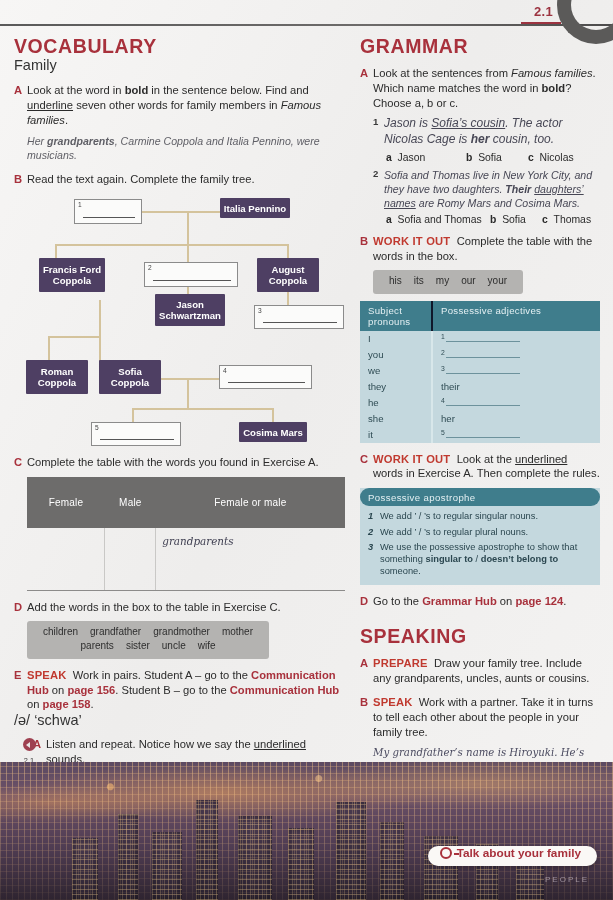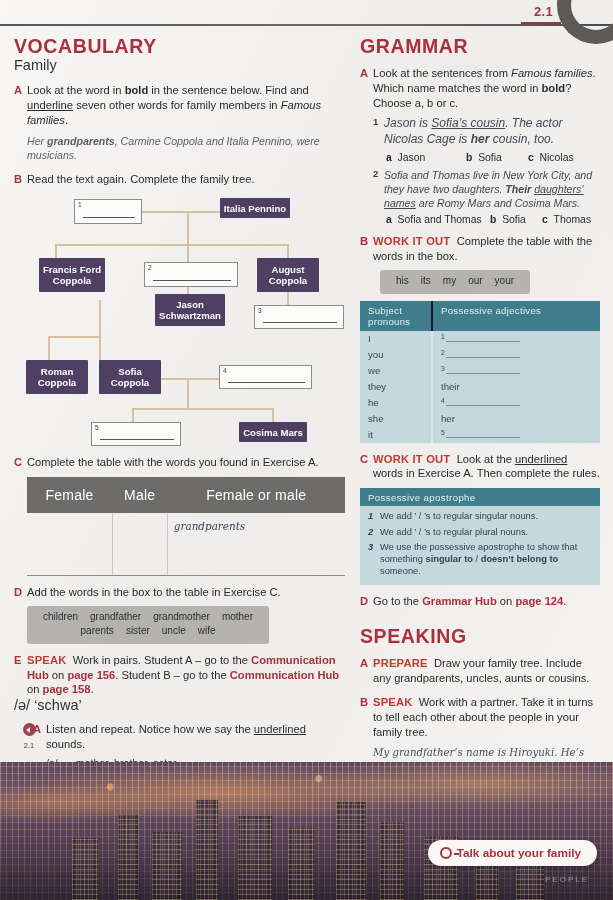--- a/index.html
+++ b/index.html
@@ -55,22 +55,22 @@
           display:flex; align-items:center; justify-content:center;
           line-height:1.17; border-radius:1px; padding:2px; }
   .blank { position:absolute; background:#fbfbfa; border:1px solid #8b8b8b; }
   .blank .n { position:absolute; left:3px; top:1px; font-size:6.6px; color:#444; }
   .blank .ln { position:absolute; left:8px; right:6px; bottom:5px; height:1px;
                background:#555; }
   .conn { position:absolute; background:#d4c39c; }
 
   
   .gtable { width:318px; margin:7px 0 0 13px; border-collapse:collapse; }
-  .gtable th { background:#6d6c6b; color:#fff; font-size:14px; font-weight:normal;
-     padding:10px 0; text-align:center; letter-spacing:.2px; }
+  .gtable th { background:#6d6c6b; color:#fff; font-size:10px; font-weight:normal;
+     padding:20px 0; text-align:center; letter-spacing:.2px; }
   .gtable td { height:62px; vertical-align:top; border-right:1px solid #c9c8c6;
      border-bottom:1px solid #8c8b8a; padding:3px 6px; }
   .gtable td:last-child { border-right:none; }
   .hand { font-family:"DejaVu Serif", serif; font-style:italic; font-size:10.4px;
      color:#3e3e50; }
 
   
   .wordbox { background:#b4b3b1; color:#2e2e2e; font-size:10px;
      padding:4px 10px 5px; margin:6px 0 0 13px; border-radius:3px;
      display:inline-block; text-align:center; line-height:1.45; }
@@ -97,21 +97,21 @@
   .ttable td { font-size:9.6px; color:#2f4c54; padding:2px 8px; height:16px;
      vertical-align:middle; }
   .ttable td.c1 { border-right:2px solid #d8e7ea; }
   .fillno { font-size:6.8px; vertical-align:top; color:#2f4c54; }
   .fillline { display:inline-block; width:74px; border-bottom:1px solid #6d929c;
      height:9px; margin-left:1px; }
 
   
   .rulebox { width:240px; margin-top:7px; background:#c4d8de; padding-bottom:7px; }
   .rulebox .hd { background:#3f7d8c; color:#e4f0f3; font-size:9.6px;
-     padding:3.5px 8px; letter-spacing:.4px; }
+     padding:3.5px 8px; letter-spacing:.4px;border-radius:9px; }
   .rulebox ol { list-style:none; margin:5px 8px 0 8px; }
   .rulebox li { display:flex; font-size:9.3px; color:#2b4750; line-height:1.28;
      margin-top:3.5px; }
   .rulebox li .num { font-weight:bold; font-style:italic; width:12px;
      flex:0 0 12px; }
 
   
   .photo { position:absolute; left:0; bottom:0; width:613px; height:138px;
      overflow:hidden; }
   .photo .sky { position:absolute; inset:0;
@@ -135,21 +135,21 @@
   }
   .tower { position:absolute; bottom:0; background:linear-gradient(180deg,#4a3a50,#2b2331);
      box-shadow:inset 0 0 10px rgba(0,0,0,.4); }
   .tower::after { content:""; position:absolute; inset:0; opacity:.6;
      background-image:repeating-linear-gradient(0deg, rgba(255,215,150,.5) 0 1px, transparent 1px 5px),
        repeating-linear-gradient(90deg, rgba(255,215,150,.35) 0 1px, transparent 1px 4px); }
   .photo .people { position:absolute; right:24px; bottom:16px; color:rgba(225,215,225,.55);
      font-size:8px; letter-spacing:2px; }
 
   .talkbtn { position:absolute; right:16px; bottom:34px; background:#faf8f6;
-     border-radius:18px; padding:6px 16px 6px 12px; display:flex; align-items:center;
+     border-radius:18px; padding:0 16px 6px 12px; display:flex; align-items:center;
      gap:5px; box-shadow:0 1px 4px rgba(0,0,0,.25); }
   .talkbtn .ring { width:12px; height:12px; border:2px solid #a8313c;
      border-radius:50%; flex:0 0 12px; position:relative; }
   .talkbtn .ring::after{ content:""; position:absolute; left:12px; top:4px;
      width:5px; height:2px; background:#a8313c; }
   .talkbtn .lbl { font-size:11.8px; font-weight:bold; color:#a8313c; white-space:nowrap; }
 </style>
 </head>
 <body>
 
@@ -336,21 +336,21 @@
       <span style="width:104px;"><b class="bold">a</b>&nbsp;&nbsp;<span>Sofia and Thomas</span></span>
       <span style="width:52px;"><b class="bold">b</b>&nbsp;&nbsp;<span>Sofia</span></span>
       <span><b class="bold">c</b>&nbsp;&nbsp;<span>Thomas</span></span>
     </div>
 
     
     <div class="ex">
       <div class="ltr">B</div>
       <div class="body"><span class="tagred">WORK IT OUT</span>&nbsp;&nbsp;<span>Complete the table with the words in the box.</span></div>
     </div>
-    <div class="wordbox" style="margin-left:20px;">
+    <div class="wordbox" style="margin-left:13px;">
       <div class="wb-row">
         <span>his</span><span>its</span><span>my</span><span>our</span><span>your</span>
       </div>
     </div>
 
     
     <table class="ttable">
       <tbody>
           <tr>
         <th class="c1">Subject pronouns</th>

